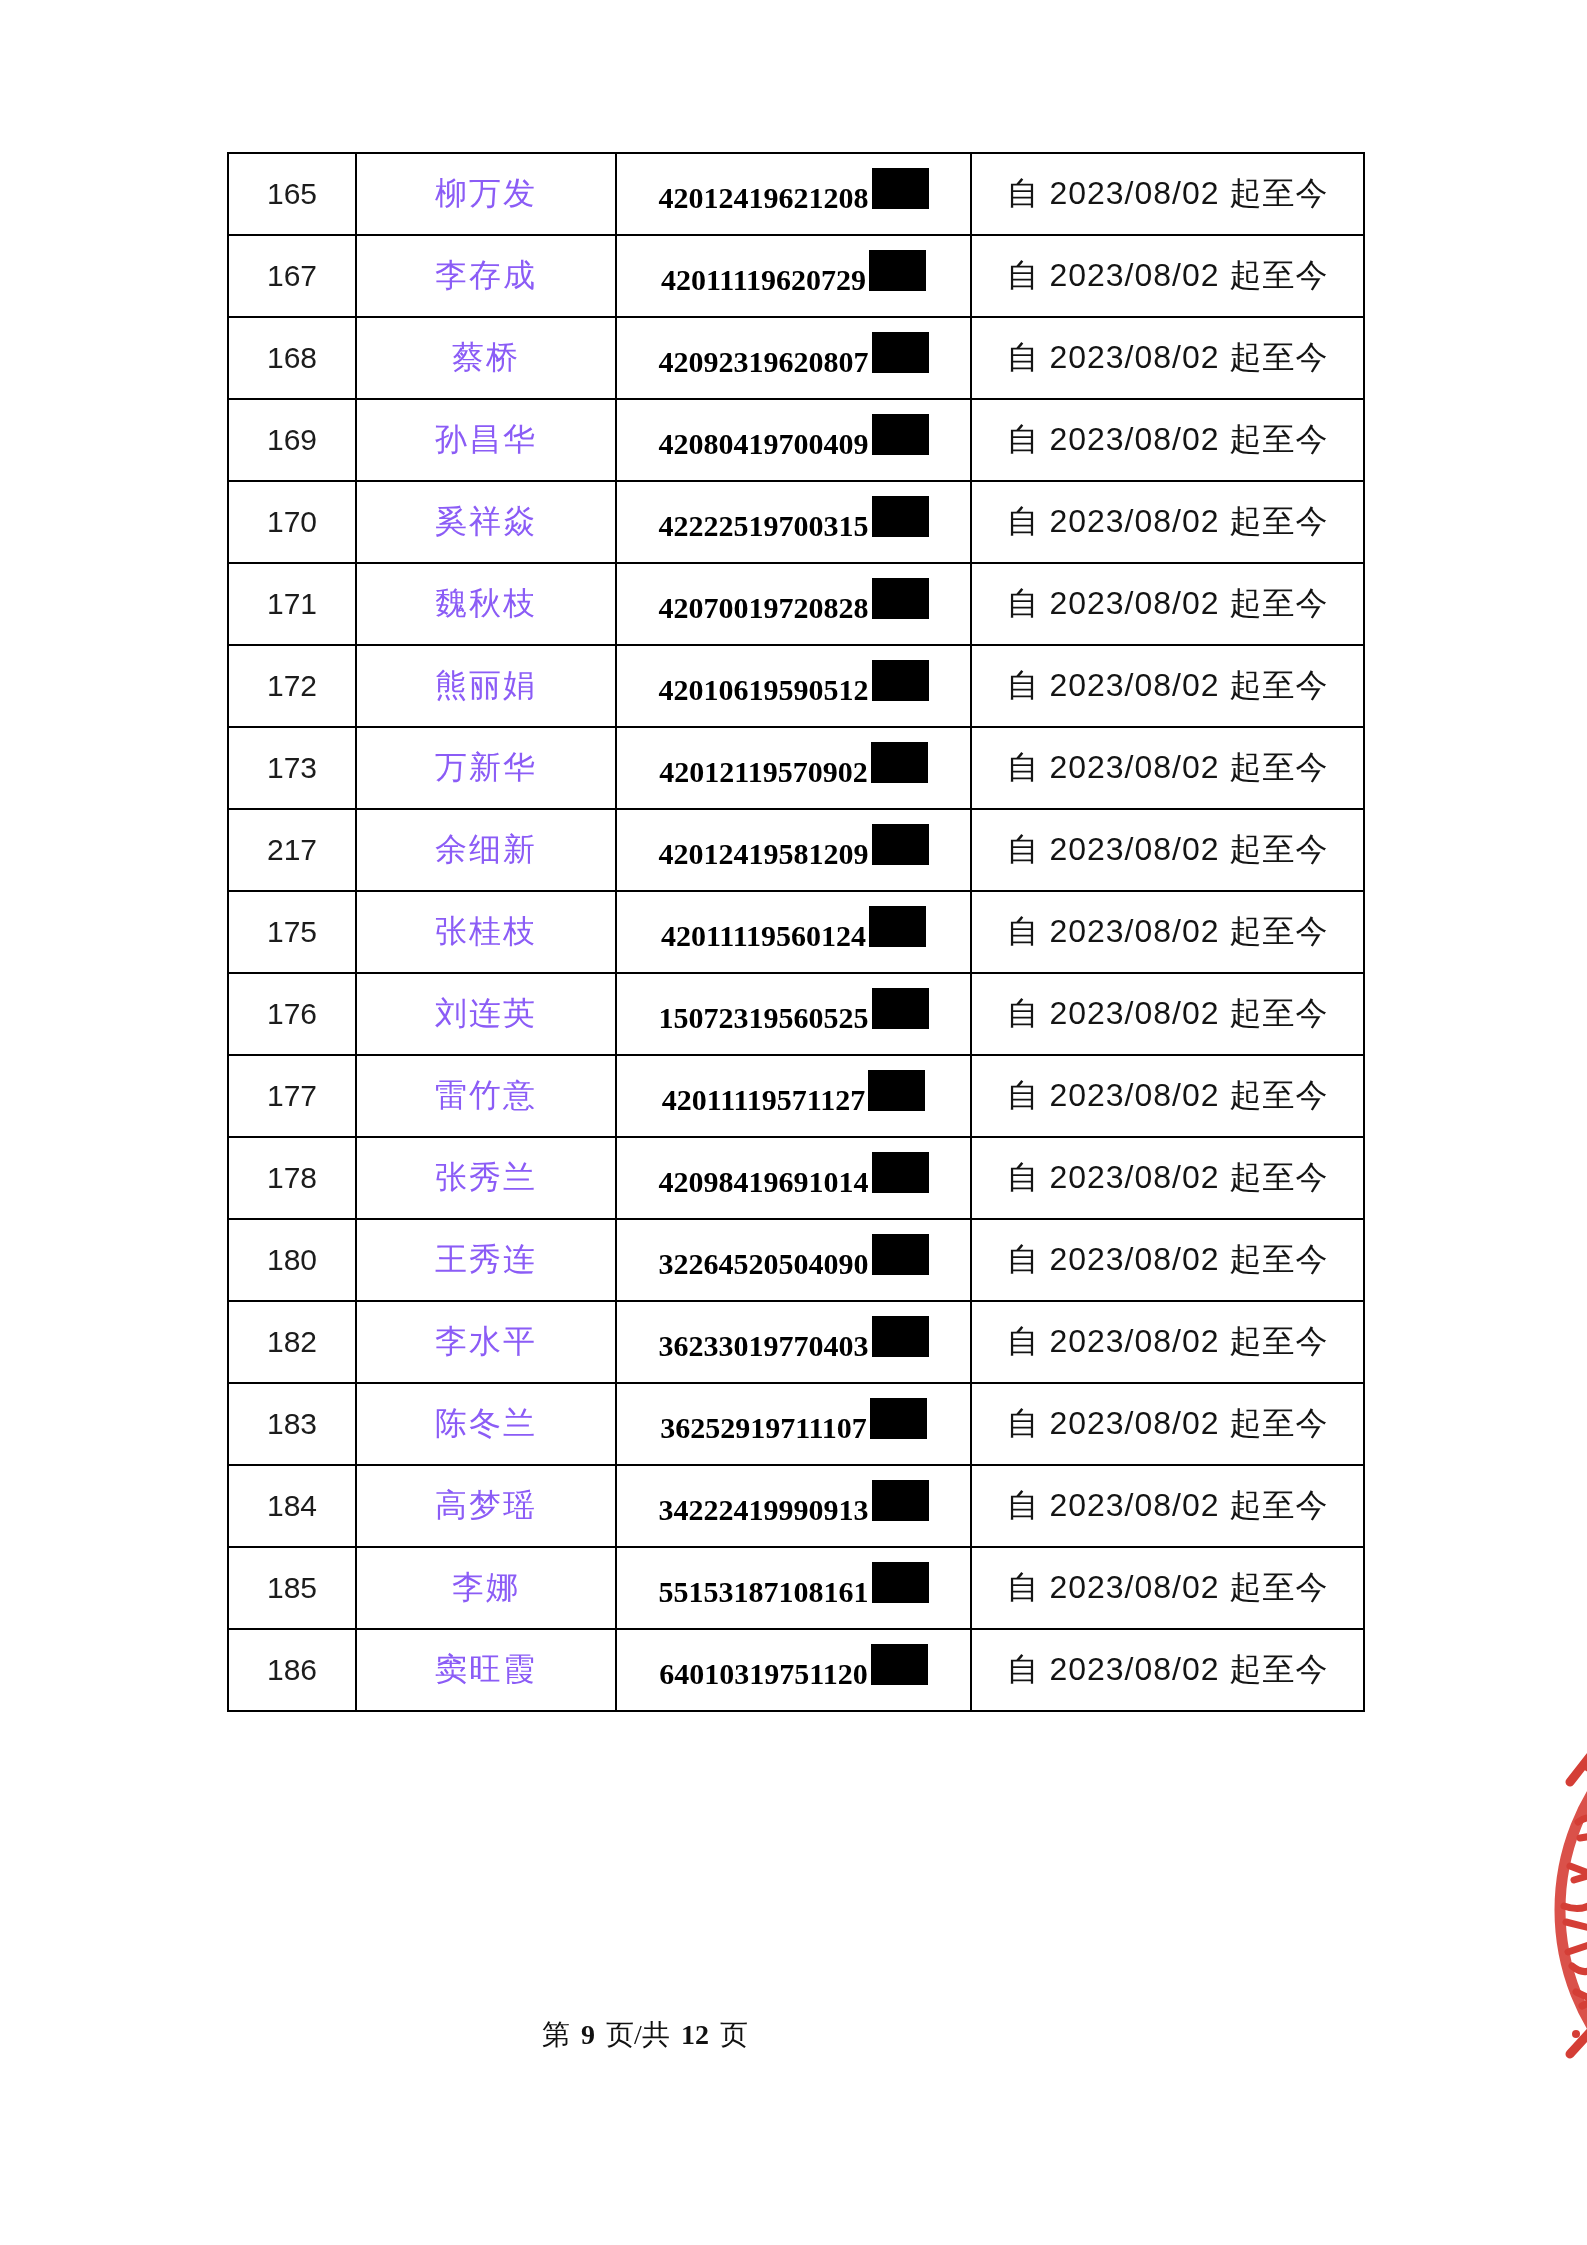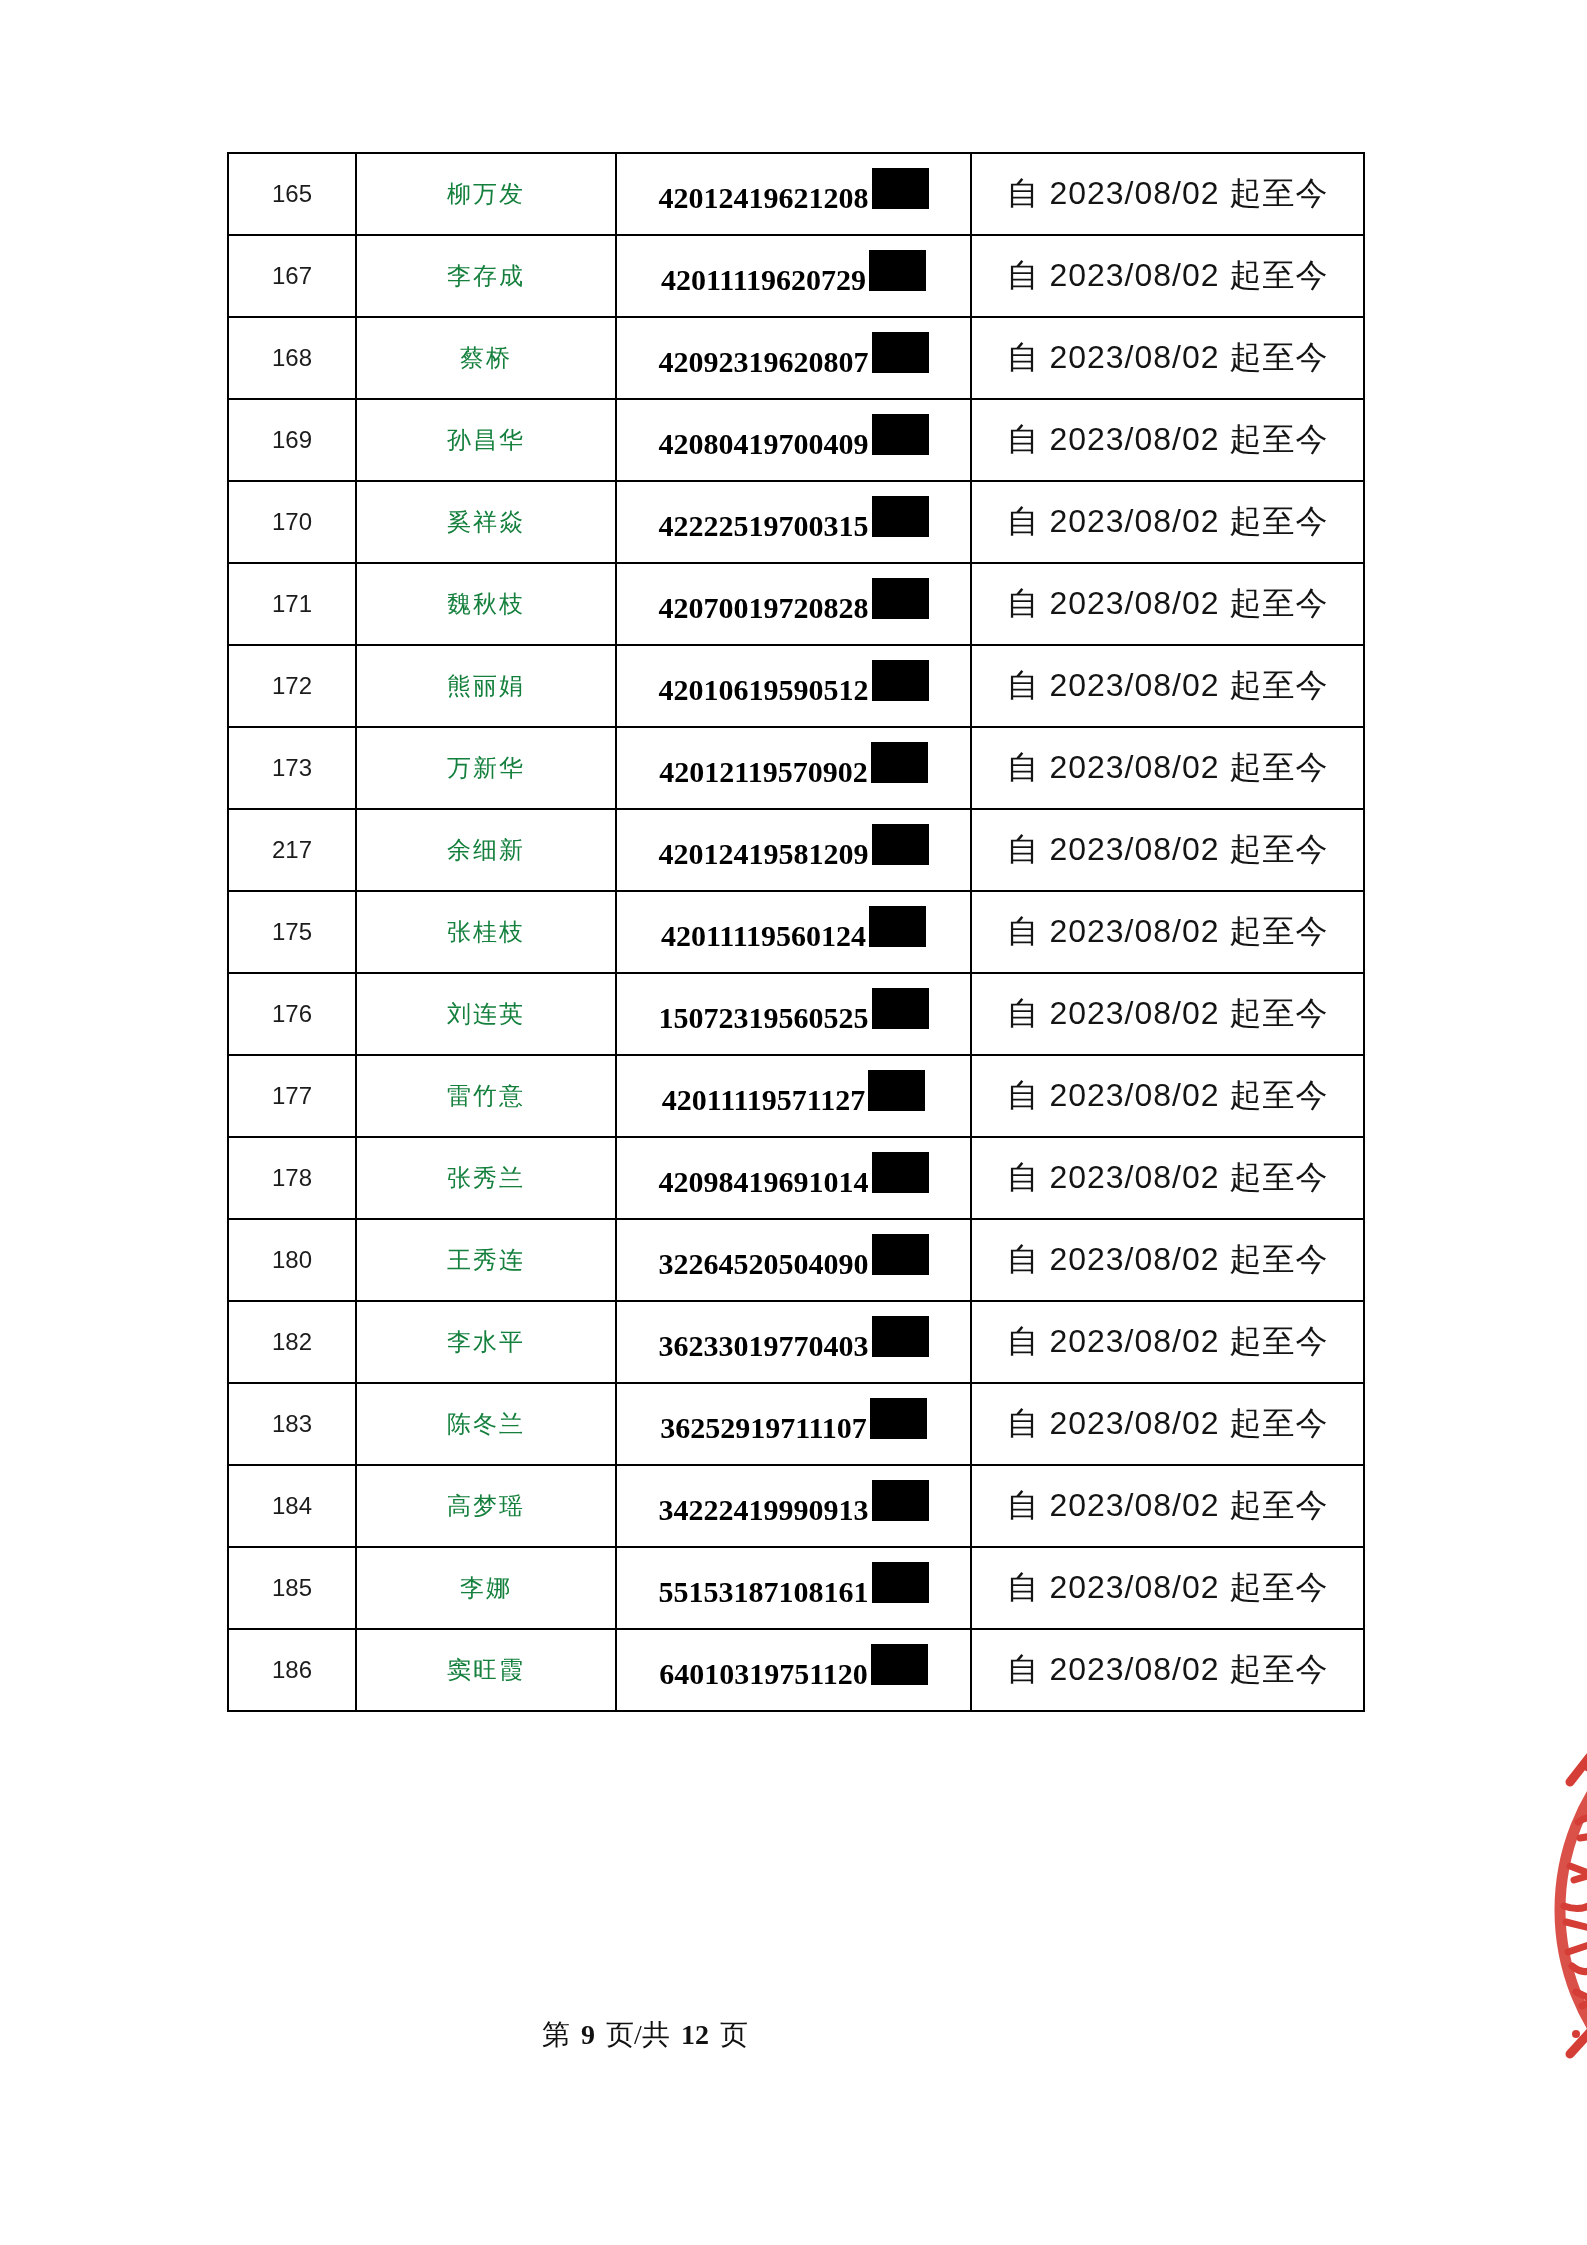--- a/index.html
+++ b/index.html
@@ -26,25 +26,25 @@
     vertical-align:middle;
     overflow:hidden;
     white-space:nowrap;
   }
   col.w-no{width:128px;}
   col.w-name{width:260px;}
   col.w-id{width:355px;}
   col.w-period{width:393px;}
   td.c-no{
     font-family:"Liberation Sans","DejaVu Sans",sans-serif;
-    font-size:24px;color:#1c1c1c;border-radius:12px;
+    font-size:30px;color:#1c1c1c;border-radius:12px;
   }
   td.c-name{
     font-family:Liberation Sans, sans-serif;
-    font-size:24px;letter-spacing:2px;color:#15803d;
+    font-size:32px;letter-spacing:2px;color:#8b5cf6;
   }
   td.c-id .idnum{
     font-family:"Liberation Serif","DejaVu Serif",serif;
     font-weight:bold;
     font-size:30px;
     letter-spacing:0px;
     color:#000;
   }
   .redact{
     display:inline-block;

